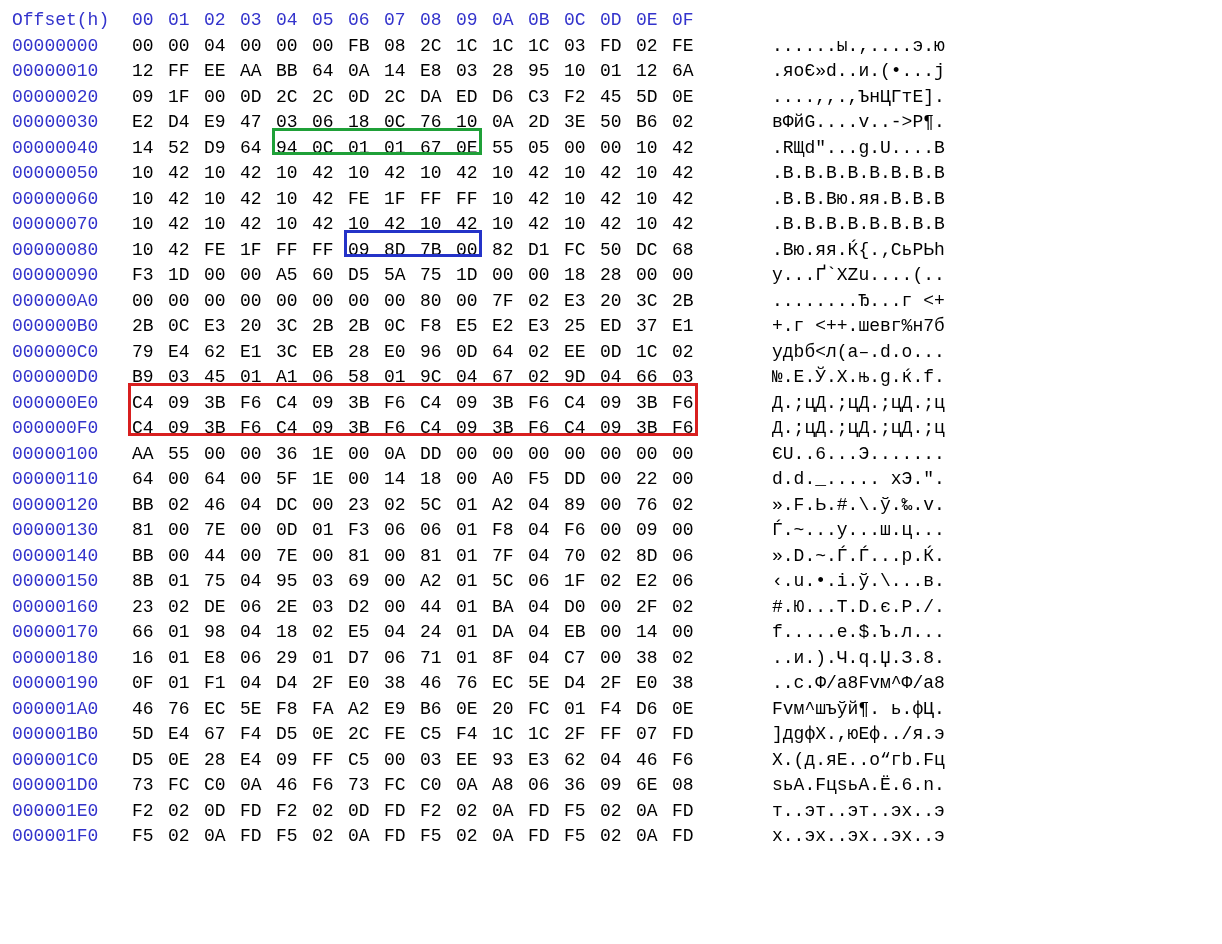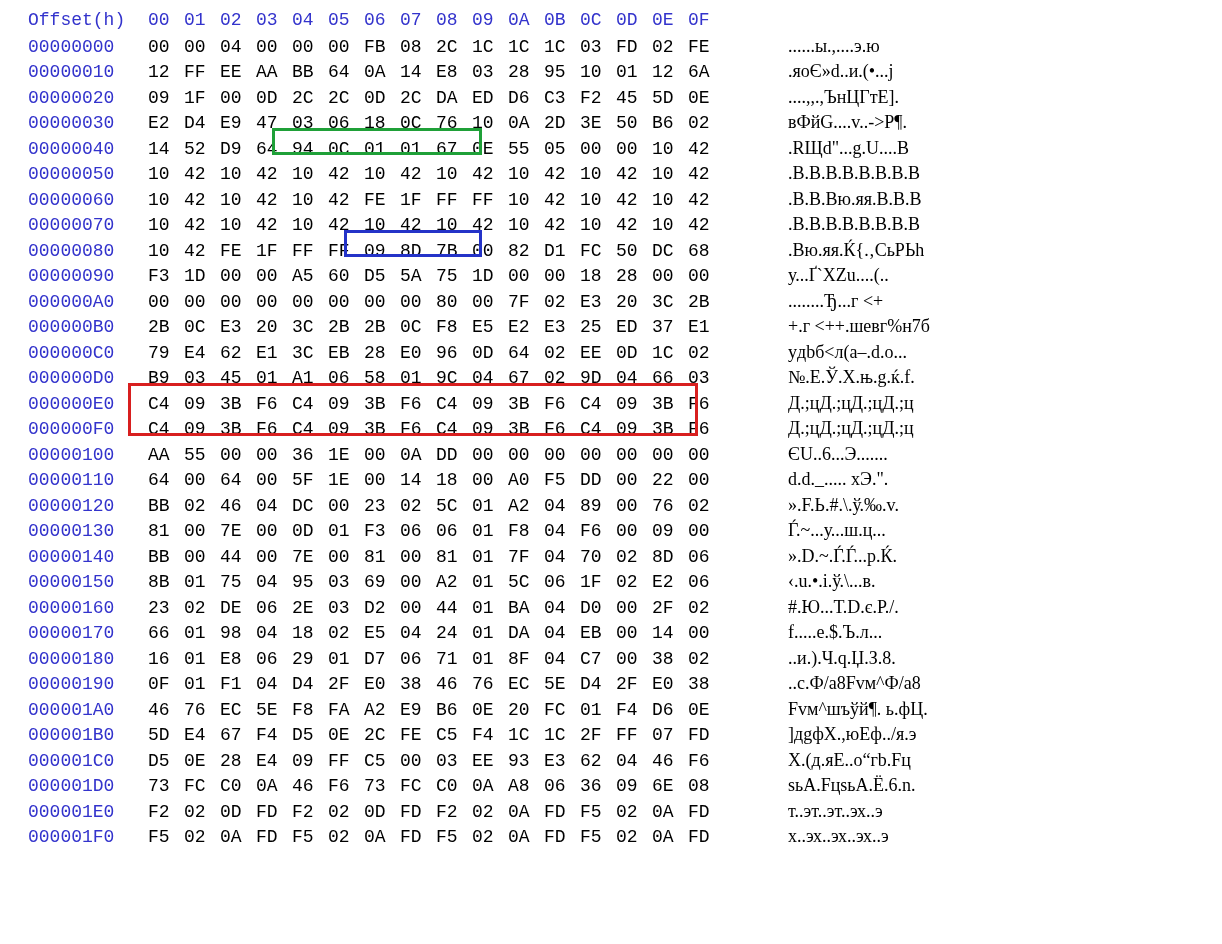--- a/index.html
+++ b/index.html
@@ -8,24 +8,24 @@
     background: #ffffff;
     font-family: "Courier New", Courier, monospace;
     font-size: 18px;
     line-height: 25.5px;
     color: #000;
     white-space: nowrap;
   }
   .hdr-label { color: #3333cc; }
   .hdr-col   { color: #3333cc; display:inline-block; width: 36px; text-align:left; }
   .row { position: relative; height: 25.5px; }
-  .addr { color: #3333cc; display:inline-block; width: 120px; margin-left: 16px; }
+  .addr { color: #3333cc; display:inline-block; width: 120px; }
   .hex  { display:inline-block; width: 600px; letter-spacing: 0; }
   .hex span.b { display:inline-block; width: 36px; }
-  .ascii { display:inline-block; padding-left: 40px; font-family: Liberation Serif, serif; }
+  .ascii { display:inline-block; padding-left: 40px; }
   
   .box {
     position: absolute;
     pointer-events: none;
     box-sizing: border-box;
   }
   .box-green { border: 3px solid #1fa038; }
   .box-blue  { border: 3px solid #2433c8; }
   .box-red   { border: 3px solid #d81f1f; }
 </style>

